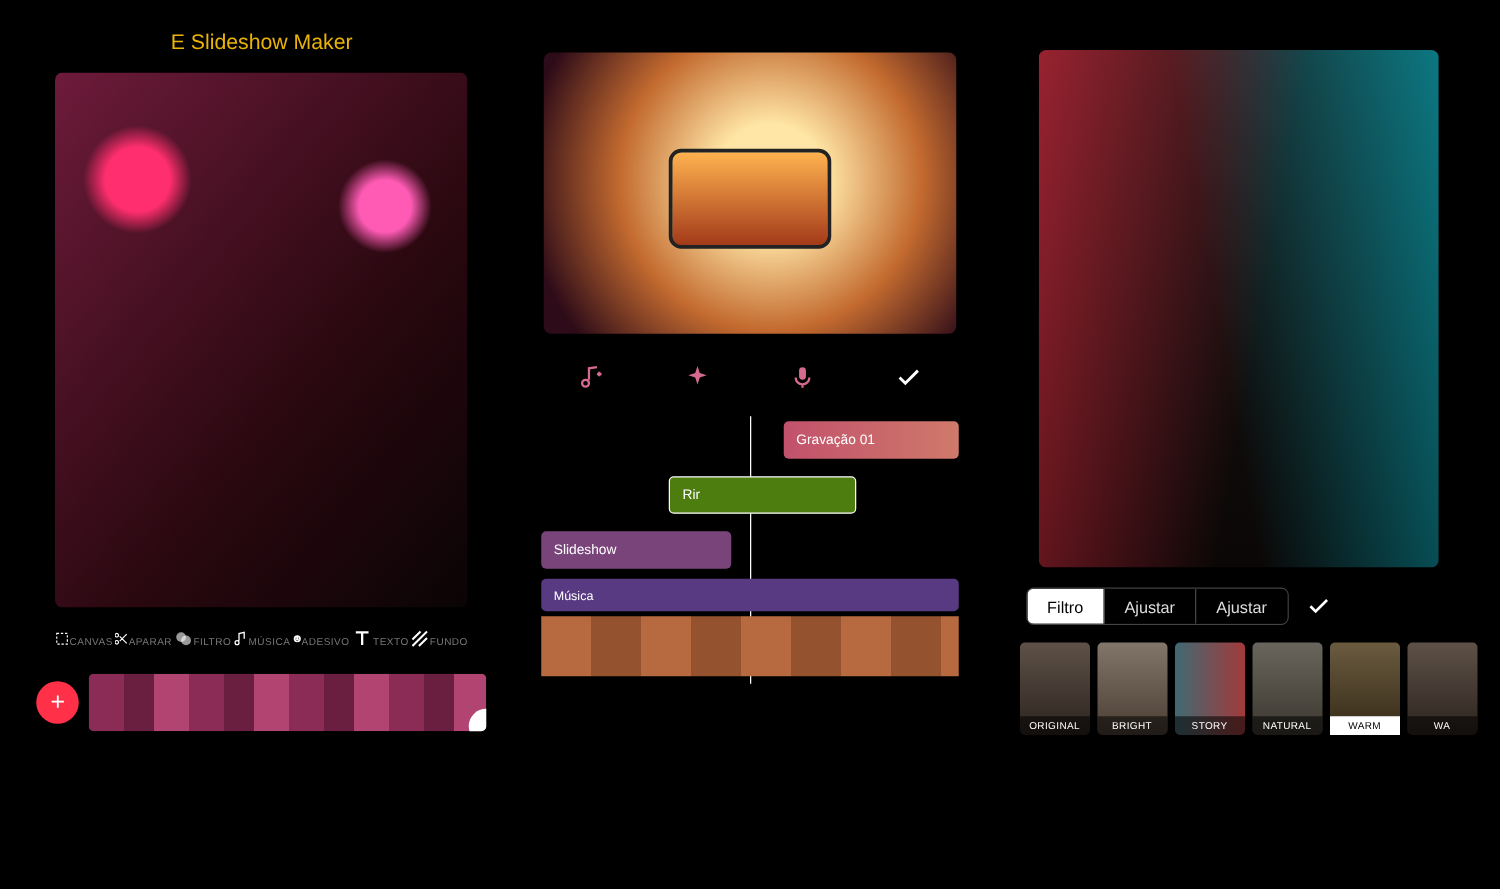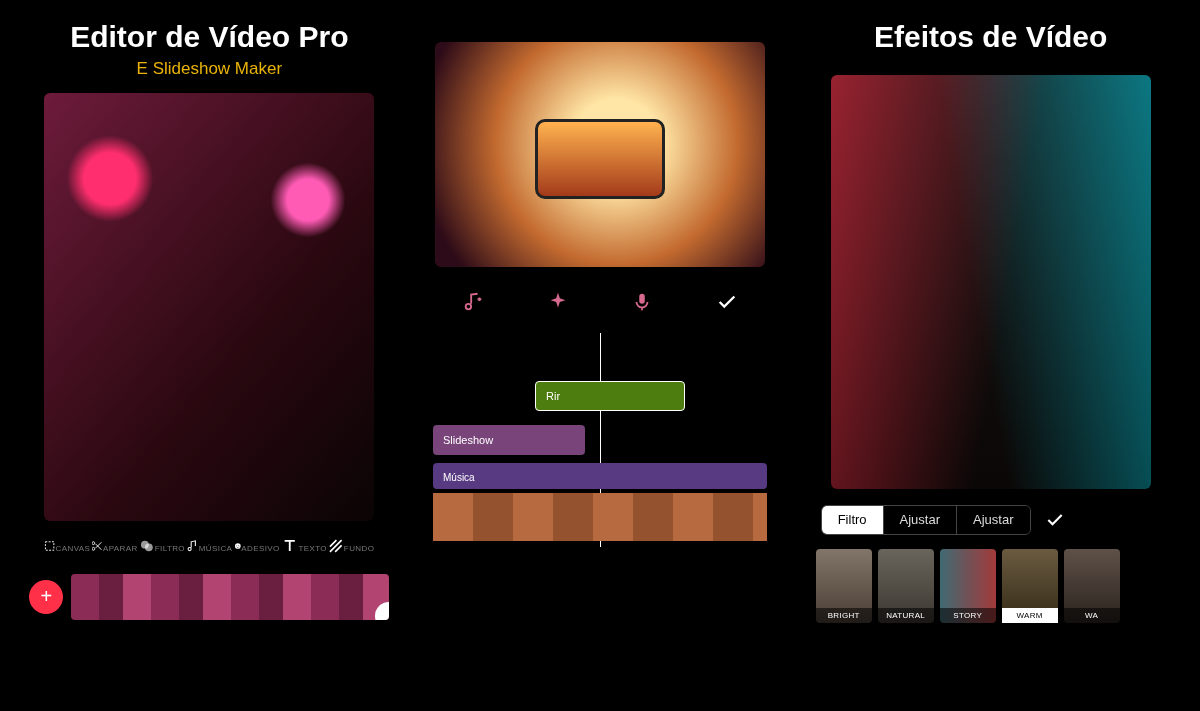--- a/index.html
+++ b/index.html
@@ -66,21 +66,20 @@
   .p3 .preset.v3 { background:linear-gradient(90deg,#406a73,#a33a3a);}
   .p3 .preset.v4 { background:linear-gradient(#6a655c,#3b362f);}
   .p3 .preset.v5 { background:linear-gradient(#6a5b40,#352a17);}
 </style>
 </head>
 <body>
 
 <div class="stage">
 
   <div class="panel p1">
-    <div class="headline">Editor de Vídeo Pro</div>
     <div class="sub">E Slideshow Maker</div>
     <div class="photo"></div>
 
     <div class="toolbar">
       <div class="tool">
         <svg viewBox="0 0 24 24">
             <rect x="3" y="3" width="18" height="18" fill="none" stroke="#fff" stroke-width="2" stroke-dasharray="4 3"></rect>
           </svg>
         <span>CANVAS</span>
       </div>
@@ -157,52 +156,55 @@
         </div>
       <div class="ic check">
           <svg viewBox="0 0 24 24">
             <path d="M4 12l5 5L20 6" fill="none" stroke="#fff" stroke-width="2.5"></path>
           </svg>
         </div>
     </div>
 
     <div class="tracks">
       <div class="playhead"></div>
+      <div class="track t1">Gravação 01</div>
       <div class="track t2">Rir</div>
       <div class="track t3">Slideshow</div>
       <div class="track t4">Música</div>
       <div class="thumbrow"></div>
     </div>
   </div>
 
   <div class="panel p3">
-    <div class="headline">Efeitos de Vídeo</div>
     <div class="photo"></div>
 
     <div class="seg">
       <div class="seggroup">
         <div class="segbtn sel">Filtro</div>
         <div class="segbtn">Ajustar</div>
         <div class="segbtn">Ajustar</div>
       </div>
       <svg viewBox="0 0 24 24">
           <path d="M4 12l5 5L20 6" fill="none" stroke="#fff" stroke-width="2.5"></path>
         </svg>
     </div>
 
     <div class="presets">
+      <div class="preset">
+          <div class="lab">ORIGINAL</div>
+        </div>
       <div class="preset v2">
           <div class="lab">BRIGHT</div>
         </div>
+      <div class="preset v3">
+          <div class="lab">STORY</div>
+        </div>
       <div class="preset v4">
           <div class="lab">NATURAL</div>
         </div>
-      <div class="preset v3">
-          <div class="lab">STORY</div>
-        </div>
       <div class="preset v5 sel">
           <div class="lab">WARM</div>
         </div>
       <div class="preset">
           <div class="lab">WA</div>
         </div>
     </div>
   </div>
 
 </div>

